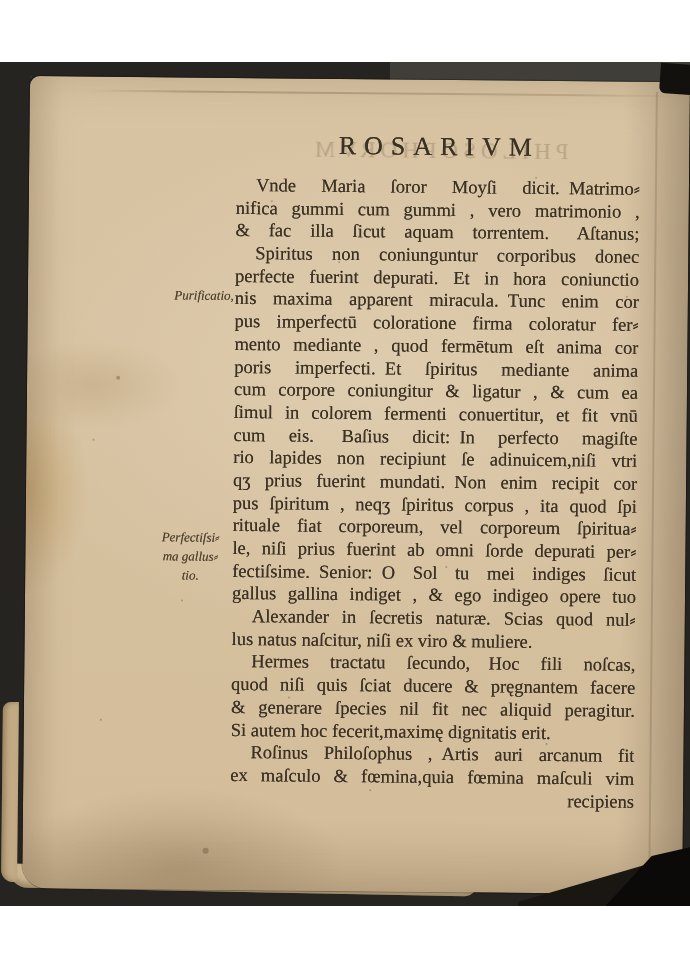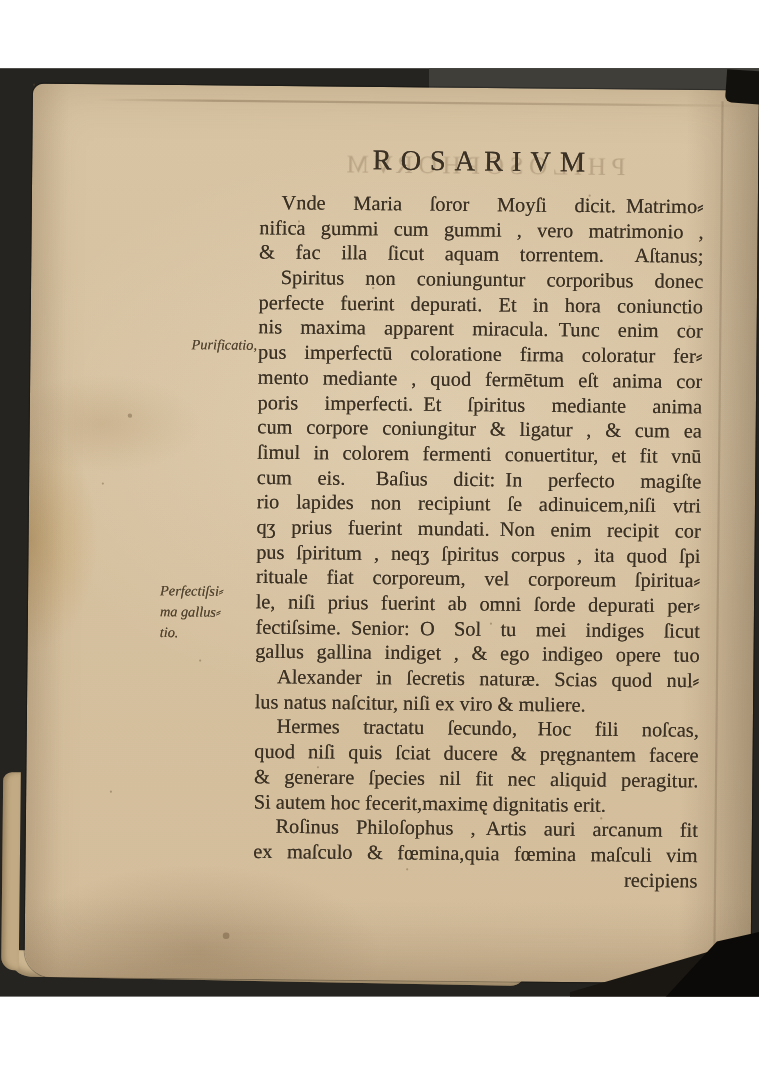--- a/index.html
+++ b/index.html
@@ -63,23 +63,23 @@
   .text-block{position:absolute;left:207px;top:96px;width:404px;color:var(--ink);}
   .line{
     font-size:18.5px;line-height:22.7px;height:22.7px;overflow:hidden;
     text-align:justify;text-align-last:justify;white-space:normal;
     text-shadow:0 0 .5px rgba(59,49,36,.85);
   }
   .line.left{text-align:left;text-align-last:left;}
   .line.right{text-align:right;text-align-last:right;}
   .line.indent{text-indent:20px;}
   .note{position:absolute;font-style:italic;font-size:13px;line-height:19px;
-    color:#51432f;text-shadow:0 0 .4px rgba(81,67,47,.8);margin-top:18px;}
+    color:#51432f;text-shadow:0 0 .4px rgba(81,67,47,.8);}
   .note1{left:132px;top:208px;width:74px;text-align:right;}
-  .note2{left:120px;top:432px;width:90px;text-align:left;}
+  .note2{left:120px;top:450px;width:90px;text-align:center;}
   
   .corner-notch{position:absolute;right:-4px;top:2px;width:34px;height:30px;background:#13110e;
     transform:rotate(4deg);z-index:3;border-radius:0 0 0 6px;}
   .bottom-wedge{position:absolute;left:518px;top:782px;width:176px;height:66px;z-index:3;
     background:#1a1712;clip-path:polygon(0 88%, 100% 10%, 100% 100%, 0 100%);}
   .bottom-wedge2{position:absolute;left:600px;top:770px;width:94px;height:80px;z-index:4;
     background:#0c0a08;clip-path:polygon(0 100%, 55% 30%, 100% 18%, 100% 100%);}
 </style>
 </head>
 <body>

